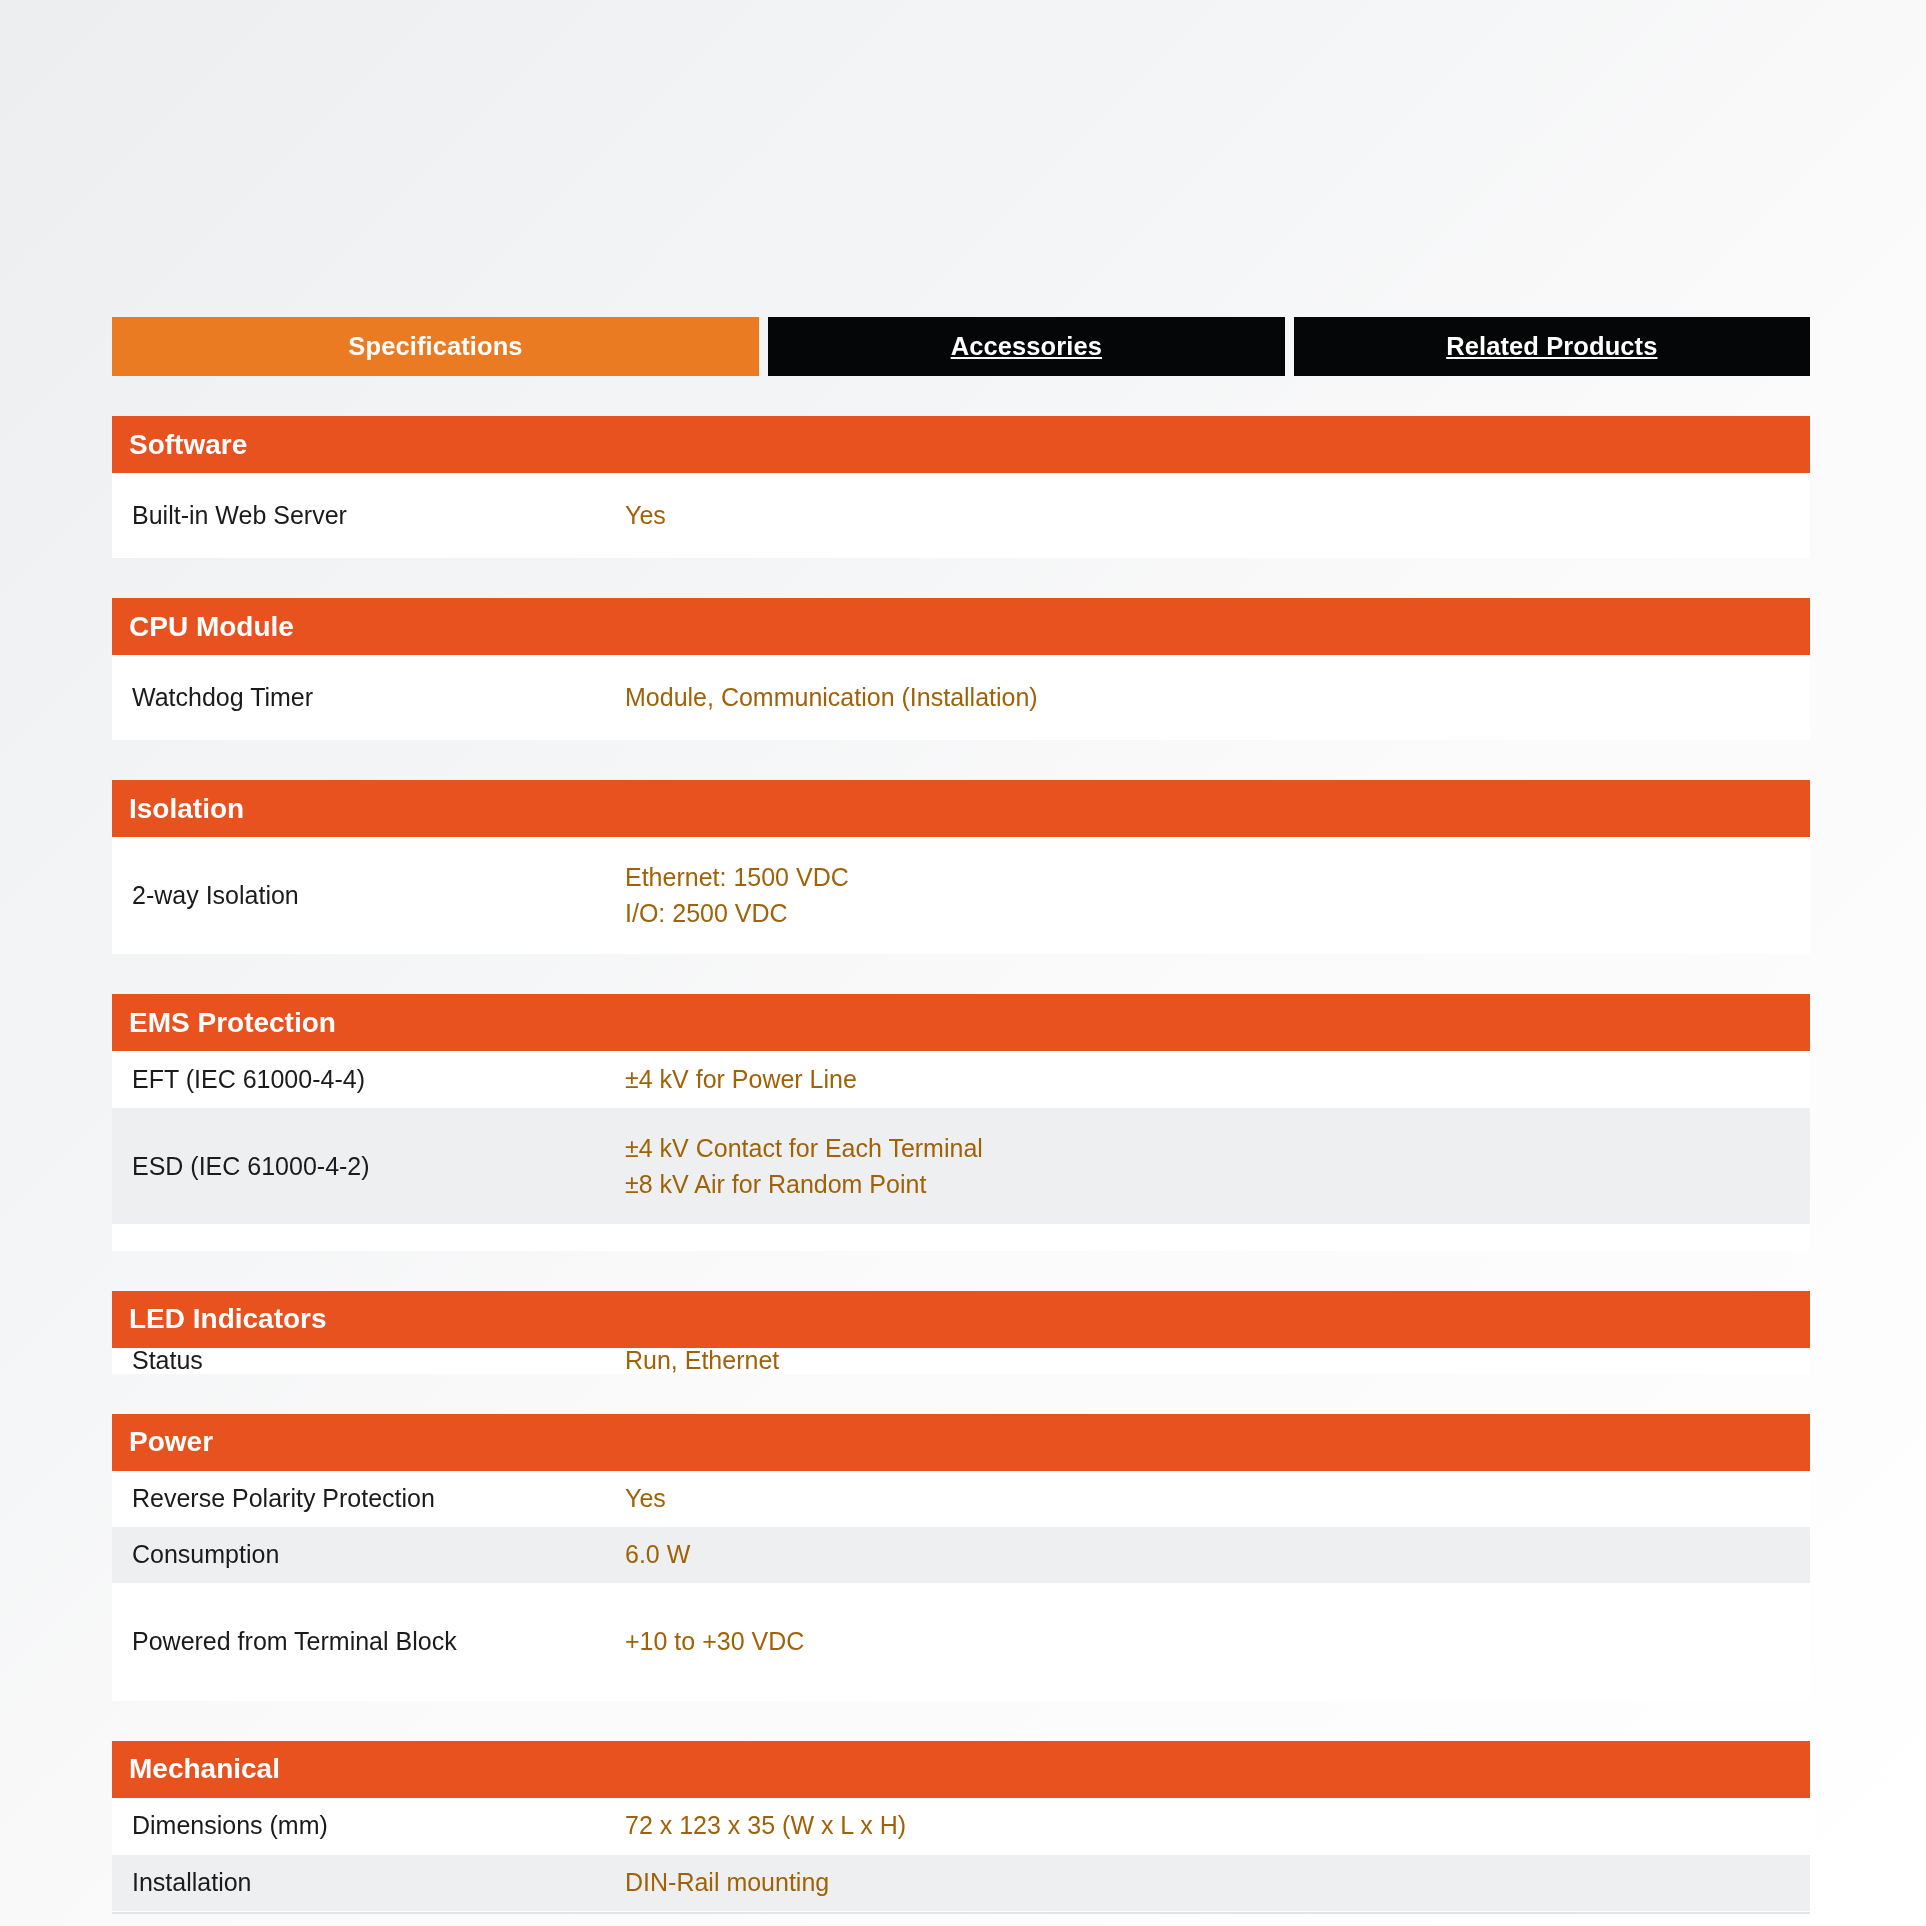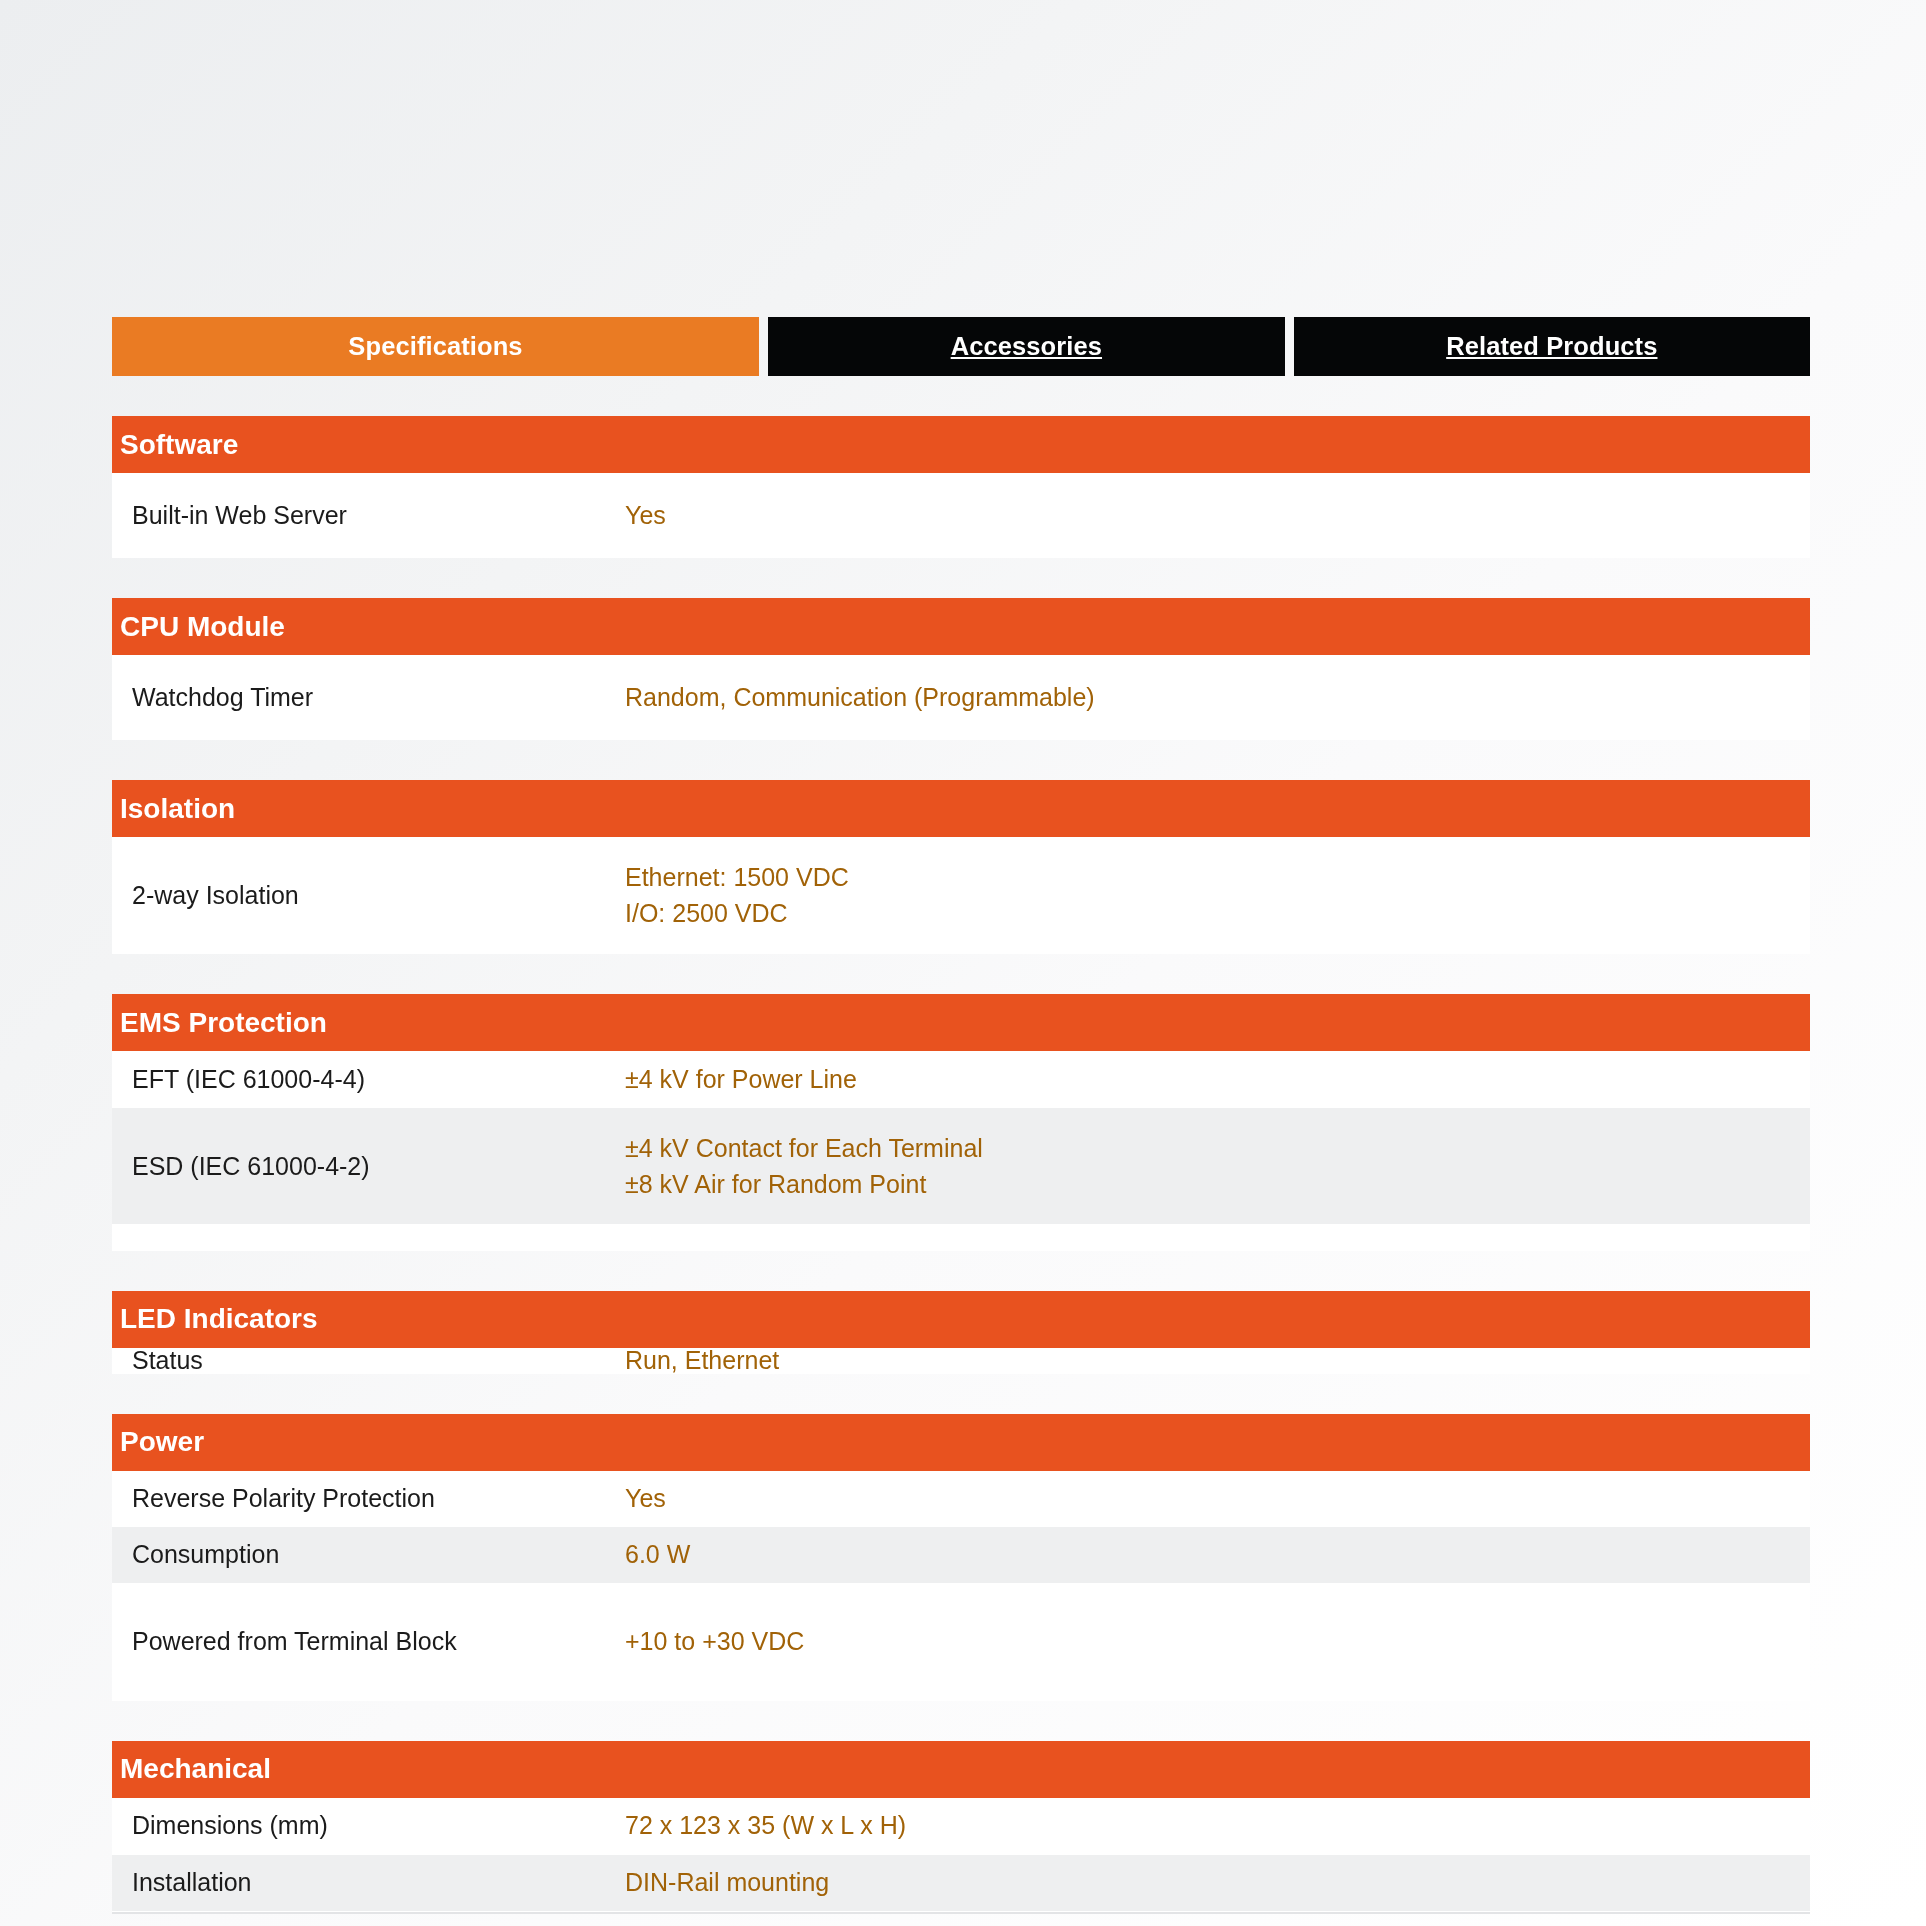--- a/index.html
+++ b/index.html
@@ -54,21 +54,21 @@
   
   .spec-table {
     margin-top: 9.2px;
     border-bottom: 2.1px solid #e3e4e6;
   }
   .sec-head {
     background: #e8521f;
     height: 57px;
     display: flex;
     align-items: center;
-    padding-left: 8px;
+    padding-left: 17px;
     box-sizing: border-box;
     margin-top: 40px;
   }
   .sec-head-label {
     color: #ffffff;
     font-size: 28px;
     font-weight: 600;
     line-height: 1;
   }
   .row {
@@ -130,21 +130,21 @@
       <div class="row white h-tall">
         <div class="row-label">Built-in Web Server</div>
         <div class="row-value">Yes</div>
       </div>
 
       <div class="sec-head">
         <span class="sec-head-label">CPU Module</span>
       </div>
       <div class="row white h-tall">
         <div class="row-label">Watchdog Timer</div>
-        <div class="row-value">Random, Communication (Programmable)</div>
+        <div class="row-value">Module, Communication (Installation)</div>
       </div>
 
       <div class="sec-head">
         <span class="sec-head-label">Isolation</span>
       </div>
       <div class="row white h-xtall">
         <div class="row-label">2-way Isolation</div>
         <div class="row-value">Ethernet: 1500 VDC
 I/O: 2500 VDC</div>
       </div>

